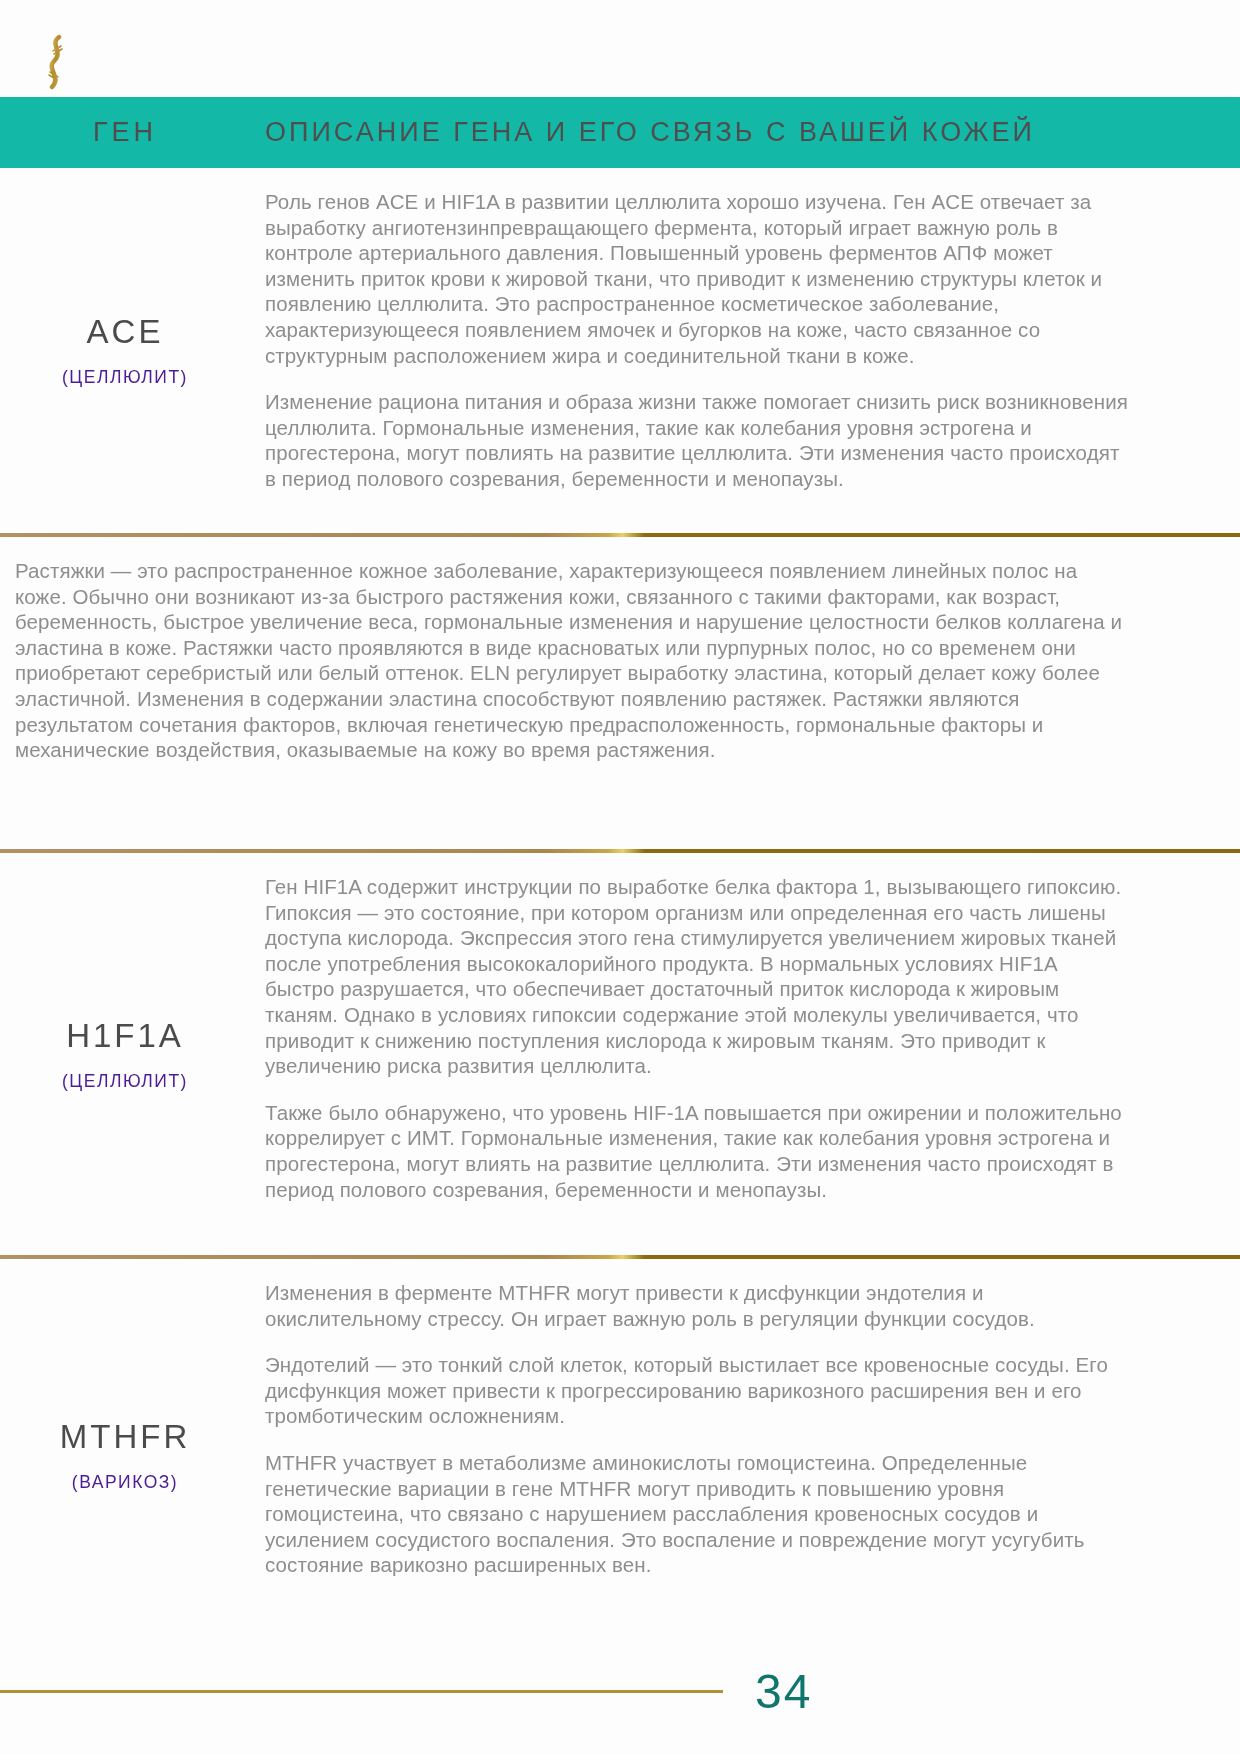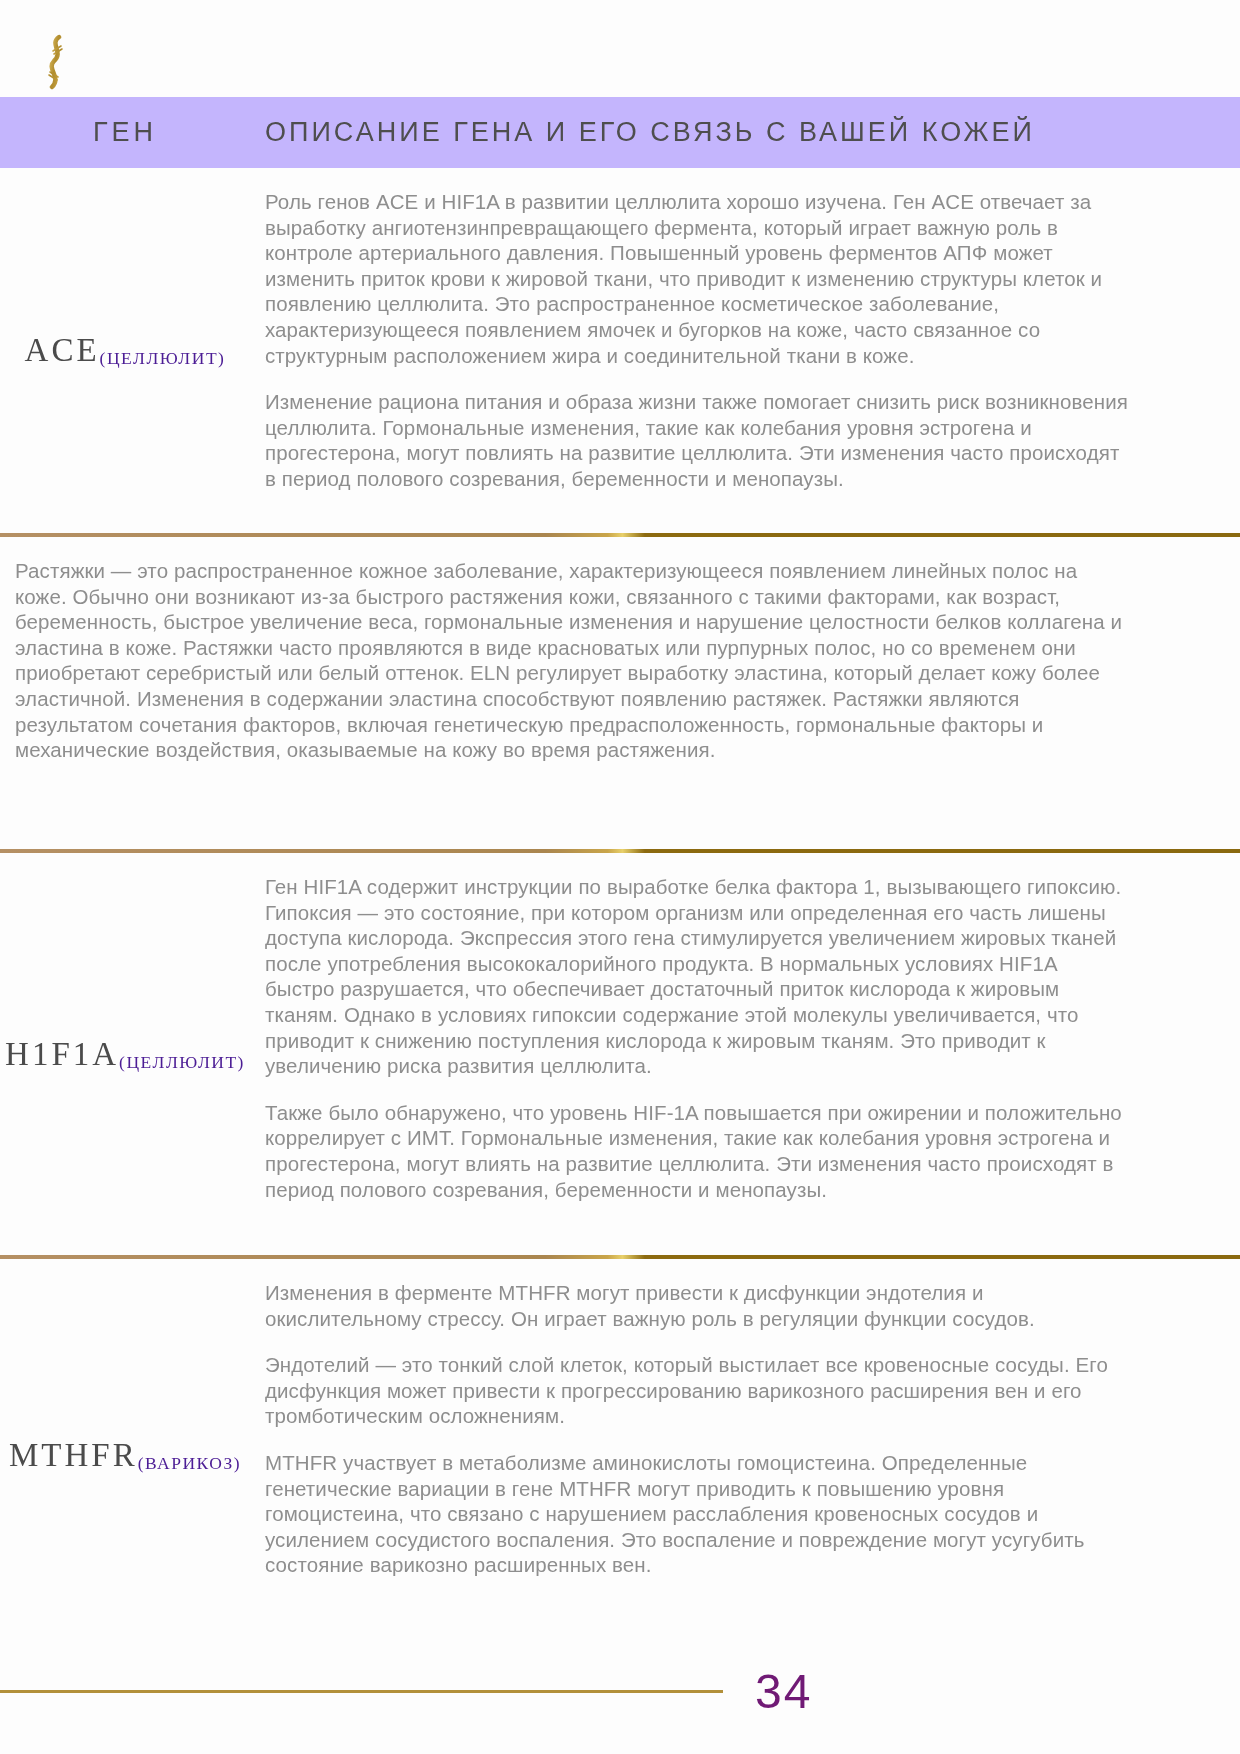--- a/index.html
+++ b/index.html
@@ -10,21 +10,21 @@
     -webkit-font-smoothing:antialiased;
   }
   .page{position:relative;width:1240px;height:1754px;overflow:hidden;background:#fdfdfd;}
 
   
   .top-strip{position:relative;height:97px;}
   .logo{position:absolute;left:43px;top:34px;width:26px;height:58px;}
 
   
   .table-header{
-    height:71px;background:#c4b5fd;
+    height:71px;background:#14b8a6;
     display:flex;align-items:center;
   }
   .th-gene{
     width:250px;text-align:center;
     font-size:27px;font-weight:300;color:#4e4e4e;letter-spacing:4px;
   }
   .th-desc{
     flex:1;padding-left:15px;
     font-size:27px;font-weight:300;color:#4e4e4e;letter-spacing:3px;
     white-space:nowrap;
@@ -37,21 +37,21 @@
     border-image:linear-gradient(90deg,#b59064 0%,#aa864f 44%,#c9a54a 49%,#e8d06b 50.2%,#8c6a10 52%,#8a690f 100%) 1;
   }
   .gene-row:last-child{border-bottom:none;}
   .rows .gene-row:nth-child(1){min-height:365px;}
   .rows .gene-row:nth-child(2){min-height:312px;}
   .rows .gene-row:nth-child(3){min-height:402px;}
   .rows .gene-row:nth-child(4){min-height:392px;}
 
   .cell-gene{
     width:250px;flex:0 0 250px;
-    display:flex;align-items:center;justify-content:center;font-family:Liberation Serif, serif;
+    display:flex;flex-direction:column;align-items:center;justify-content:center;
   }
   .gene-name{
     font-size:33px;font-weight:300;color:#4b4b4b;letter-spacing:3px;
   }
   .gene-trait{
     margin-top:16px;
     font-size:17.5px;font-weight:300;color:#4c1d95;letter-spacing:1.5px;
   }
   .cell-desc{
     flex:1;
@@ -65,21 +65,21 @@
   .cell-desc p:last-child{margin-bottom:0;}
 
   
   .footer{
     margin-top:8px;height:64px;
     display:flex;align-items:center;
   }
   .footer-line{width:723px;height:3px;background:#b2903a;}
   .page-number{
     margin-left:32px;
-    font-size:48px;font-weight:300;color:#701a75;letter-spacing:2px;
+    font-size:48px;font-weight:300;color:#0f766e;letter-spacing:2px;
   }
 </style>
 </head>
 <body>
 
 <div class="page">
 
   <div class="top-strip">
     <svg class="logo" viewBox="0 0 26 58" xmlns="http://www.w3.org/2000/svg" aria-hidden="true">
       <defs>

